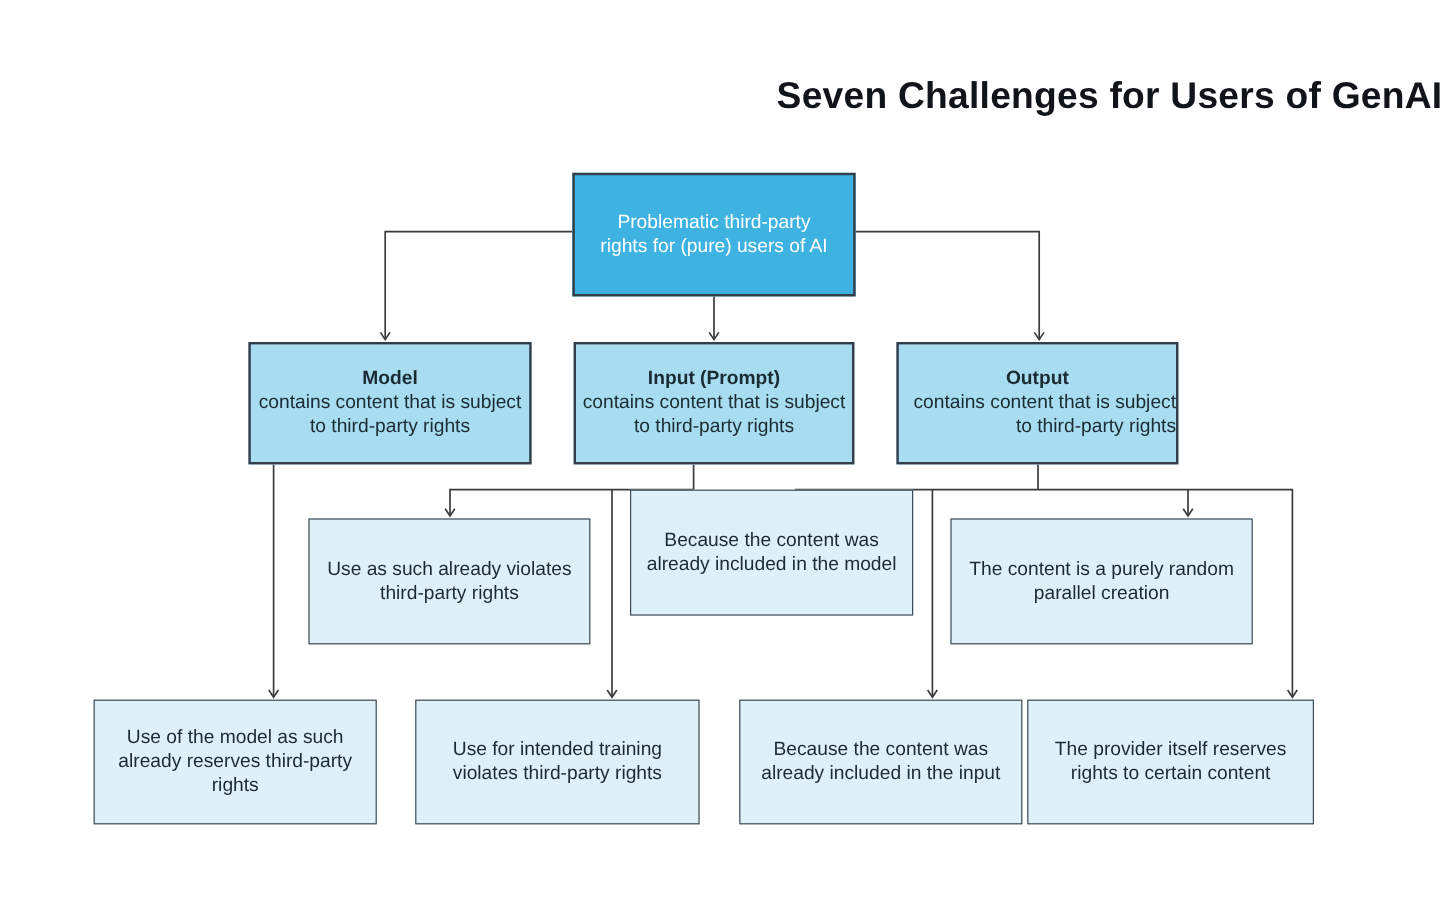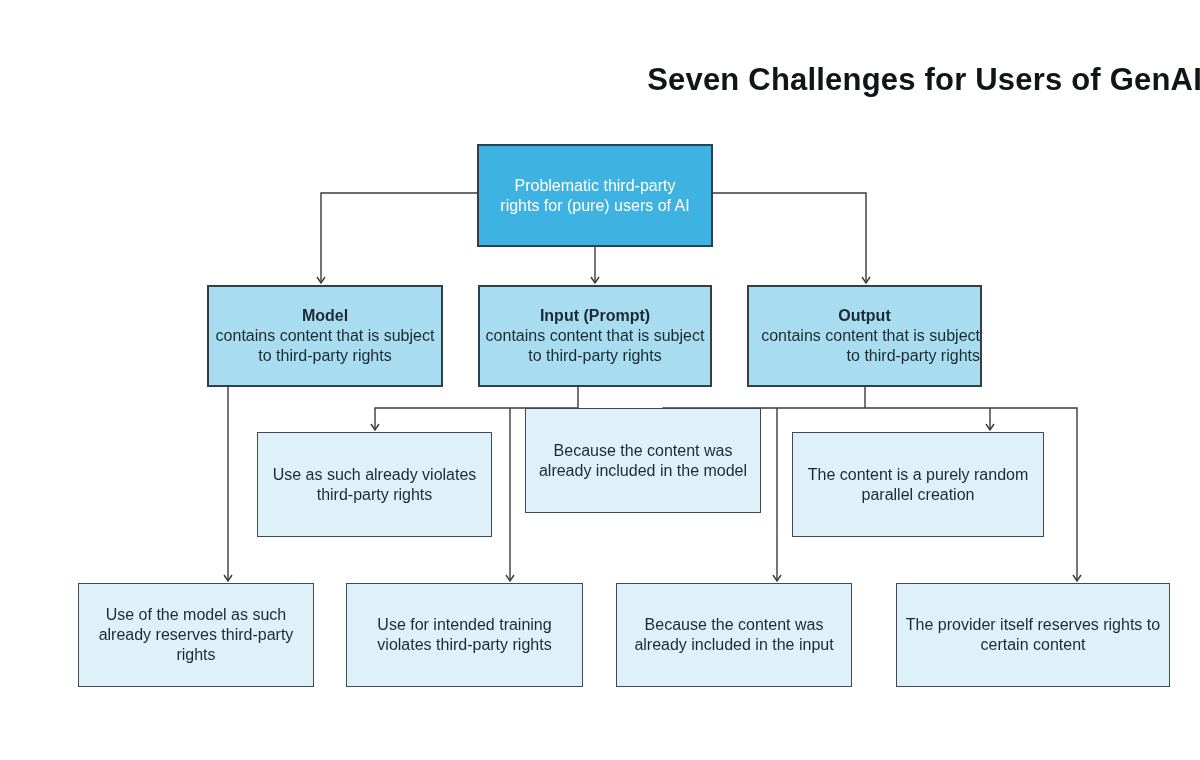--- a/index.html
+++ b/index.html
@@ -111,17 +111,17 @@
 
   <div class="box leaf" style="left:78px;top:583px;width:236px;height:104px;">
     <div>Use of the model as such already reserves third-party rights</div>
   </div>
   <div class="box leaf" style="left:346px;top:583px;width:237px;height:104px;">
     <div>Use for intended training violates third-party rights</div>
   </div>
   <div class="box leaf" style="left:616px;top:583px;width:236px;height:104px;text-align:center;">
     <div>Because the content was already included in the input</div>
   </div>
-  <div class="box leaf" style="left:896px;top:583px;width:274px;height:104px;">
+  <div class="box leaf" style="left:856px;top:583px;width:239px;height:104px;">
     <div>The provider itself reserves rights to certain content</div>
   </div>
 
 </div>
 
 </body></html>

